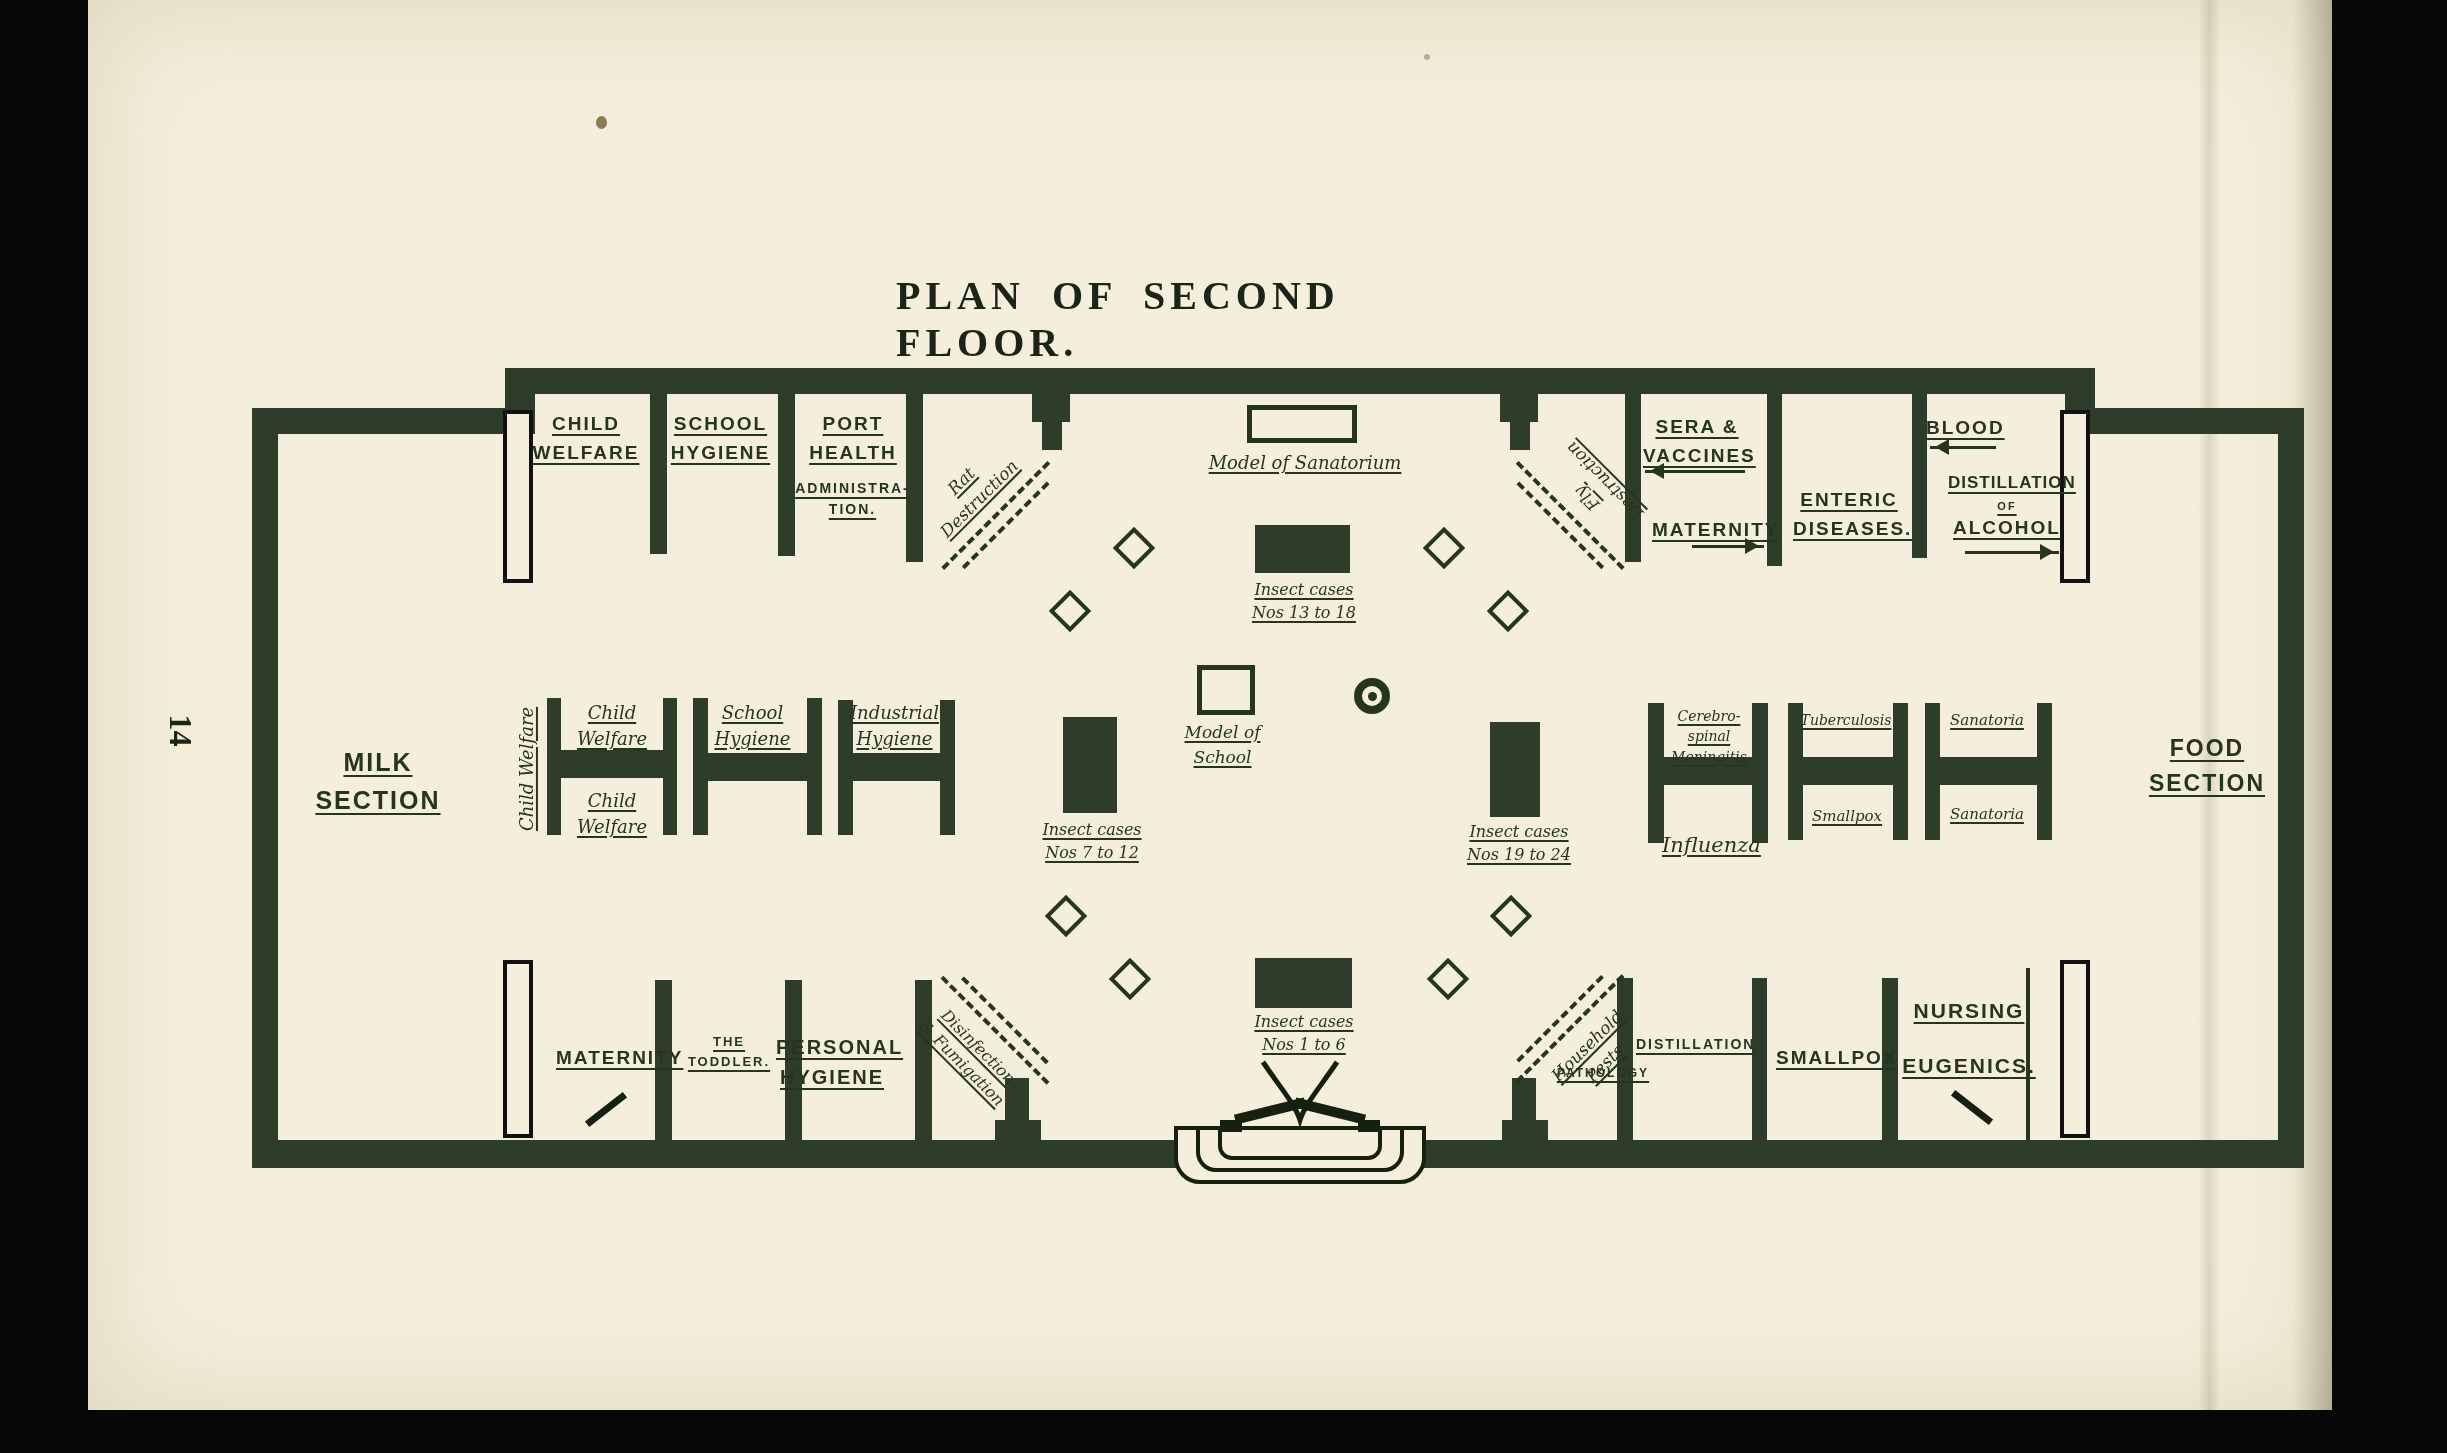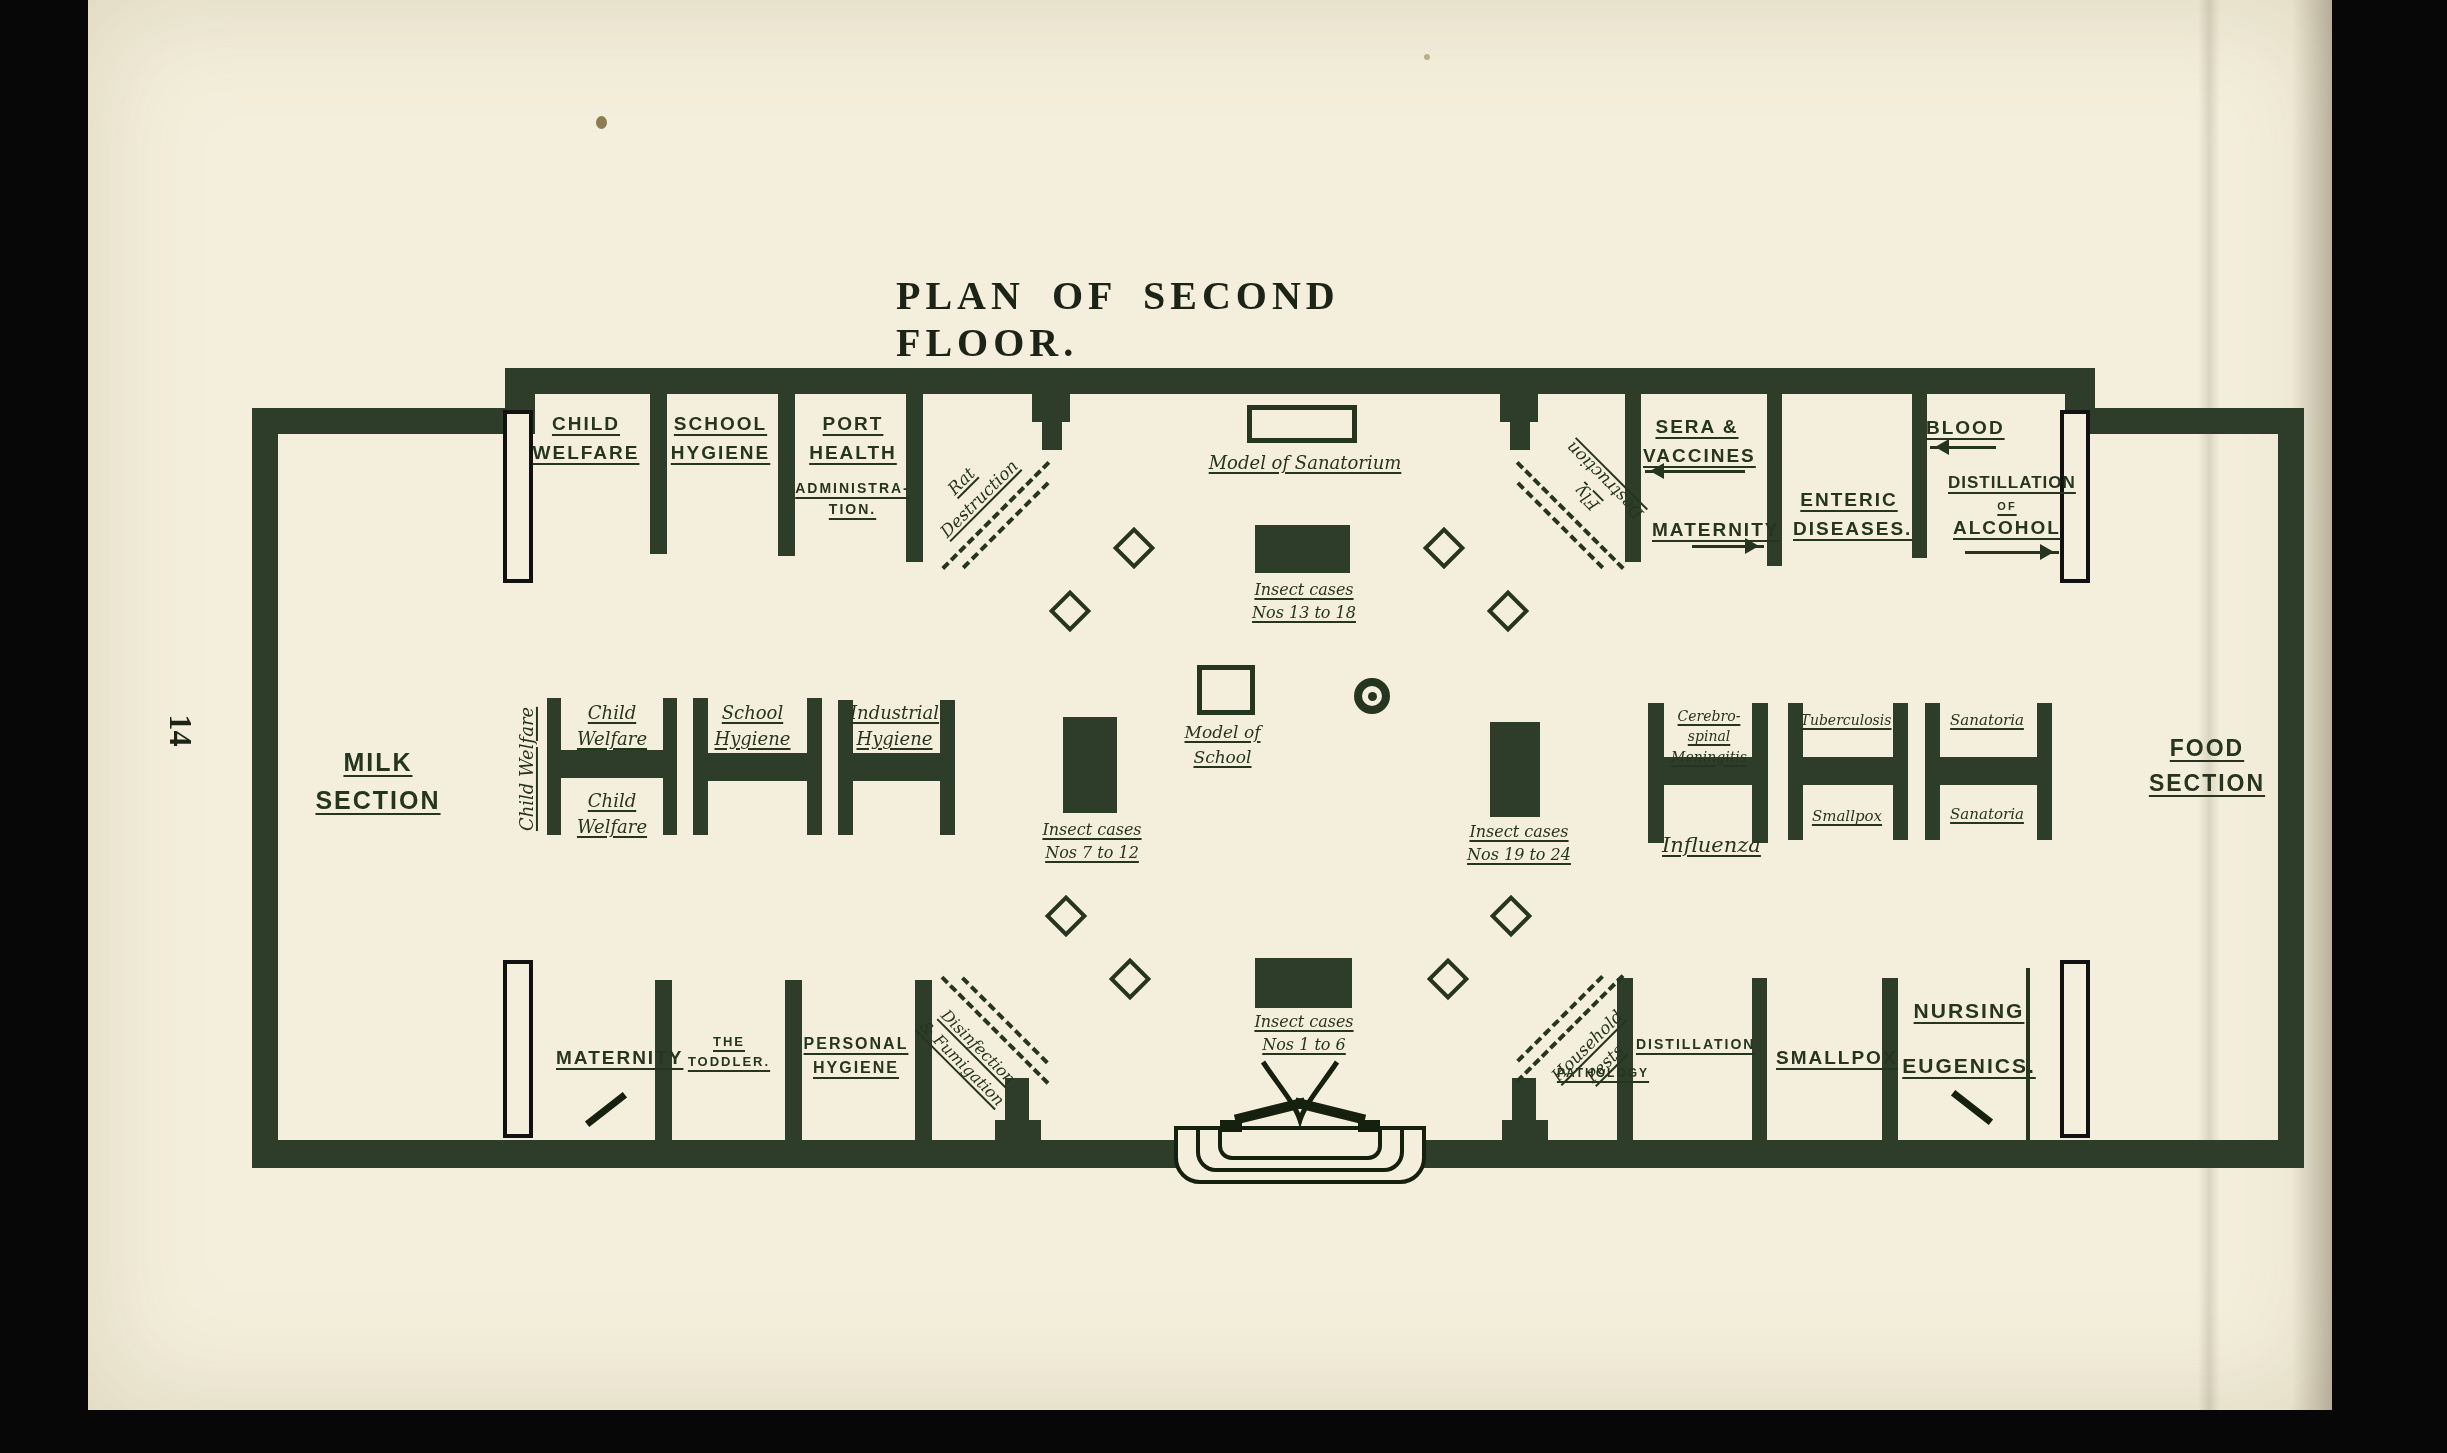--- a/index.html
+++ b/index.html
@@ -237,21 +237,21 @@
   <div class="arrow right" style="left:1877px;top:551px;width:94px"></div>
 
   <div class="cap" style="left:225px;top:744px;width:130px;font-size:25px">MILK
 SECTION</div>
   <div class="cap" style="left:2060px;top:731px;width:118px;font-size:23px">FOOD
 SECTION</div>
 
   <div class="cap" style="left:468px;top:1044px;width:112px">MATERNITY</div>
   <div class="cap" style="left:592px;top:1032px;width:98px;font-size:13px">THE
 TODDLER.</div>
-  <div class="cap" style="left:712px;top:1032px;width:112px;font-size:16px">PERSONAL
+  <div class="cap" style="left:688px;top:1032px;width:112px;font-size:20px">PERSONAL
 HYGIENE</div>
   <div class="cap" style="left:1548px;top:1034px;width:118px;font-size:14px">DISTILLATION</div>
   <div class="cap" style="left:1456px;top:1064px;width:118px;font-size:12px">PATHOLOGY</div>
   <div class="cap" style="left:1688px;top:1044px;width:106px">SMALLPOX</div>
   <div class="cap" style="left:1812px;top:984px;width:138px;font-size:21px;line-height:2.6">NURSING
 EUGENICS.</div>
 
   <div class="door" style="left:494px;top:1106px;width:48px;height:7px;transform:rotate(-38deg)"></div>
   <div class="door" style="left:1860px;top:1104px;width:48px;height:7px;transform:rotate(38deg)"></div>
 

